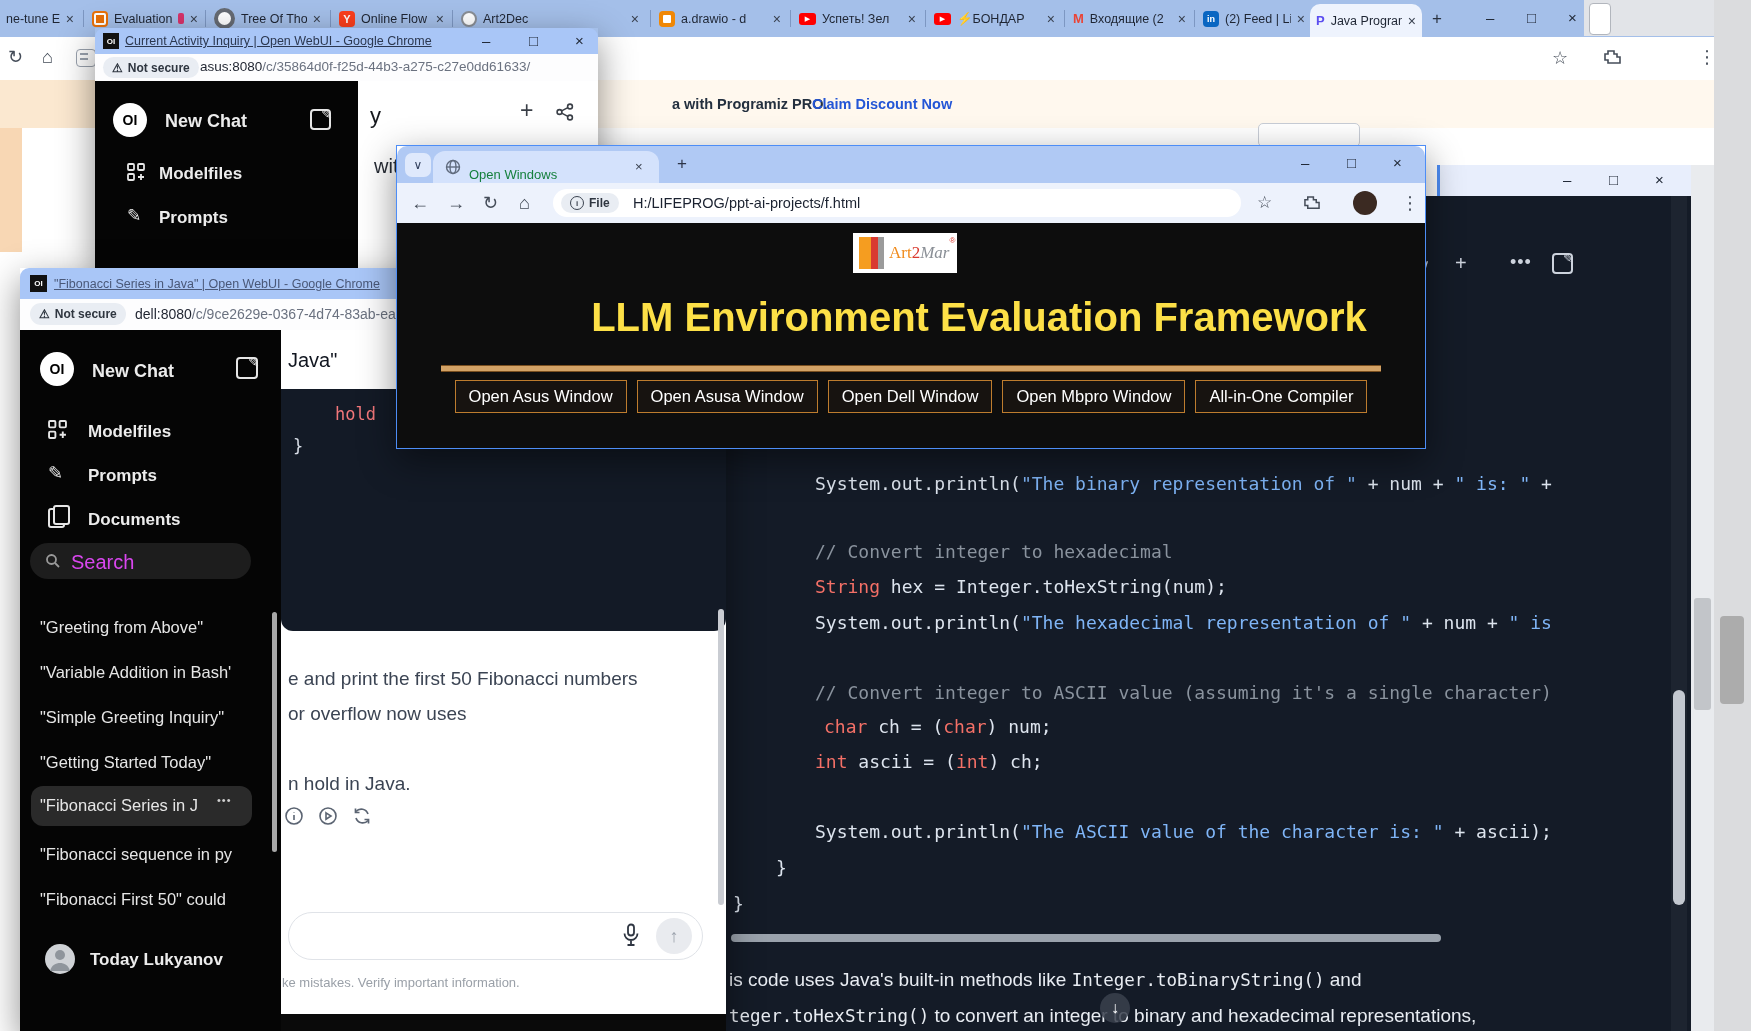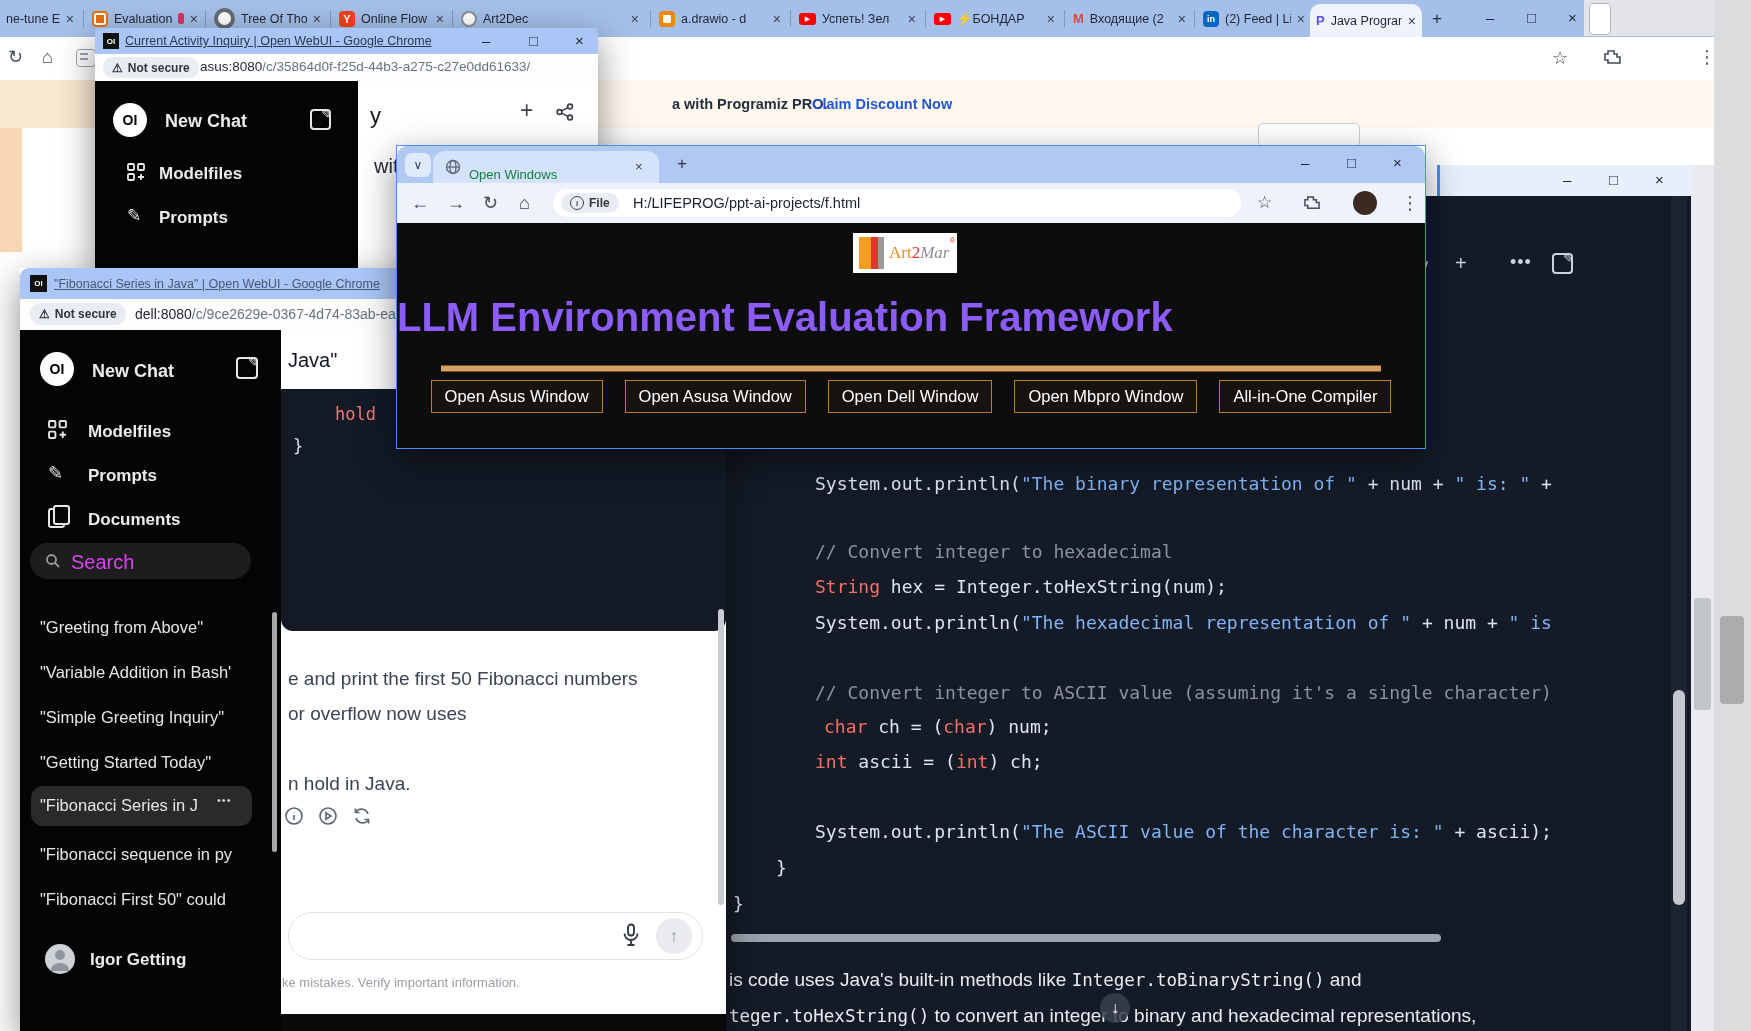--- a/index.html
+++ b/index.html
@@ -299,21 +299,21 @@
         </span>
         <span class="chatitem" style="left:20px;top:515px;width:215px">"Fibonacci sequence in py</span>
         <span class="chatitem" style="left:20px;top:560px;width:215px">"Fibonacci First 50" could</span>
         <span class="abs" style="left:252px;top:282px;width:5px;height:240px;background:#a8a8a8;border-radius:3px"></span>
         <span class="abs" style="left:25px;top:614px;width:30px;height:30px;border-radius:50%;background:#cfd2d6">
           <svg width="30" height="30" viewBox="0 0 30 30">
               <circle cx="15" cy="11" r="5" fill="#8f959c"></circle>
               <path d="M5 27c1.5-6 6-8 10-8s8.5 2 10 8z" fill="#8f959c"></path>
             </svg>
         </span>
-        <span class="sbitem" style="left:70px;top:620px;font-size:17px">Igor Getting</span>
+        <span class="sbitem" style="left:70px;top:620px;font-size:17px">Today Lukyanov</span>
       </div>
 
       <span class="abs" style="left:268px;top:19px;font-size:20px;color:#10151f">Java"</span>
       <div class="abs" style="left:261px;top:59px;width:445px;height:242px;background:#131a26;border-radius:0 0 12px 12px">
         <span class="mono abs" style="left:54px;top:15px;font-size:17px;color:#f2777a">hold</span>
         <span class="mono abs" style="left:12px;top:47px;font-size:17px;color:#d8dee7">}</span>
       </div>
       <div class="fibprose" style="left:268px;top:338px"><span class="seg-plain">e and print the first 50 Fibonacci numbers</span></div>
       <div class="fibprose" style="left:268px;top:373px"><span class="seg-plain">or overflow now uses</span></div>
       <div class="fibprose" style="left:268px;top:443px"><span class="seg-plain">n hold in Java.</span></div>
@@ -390,23 +390,23 @@
       <span class="tbico" style="left:1004px;top:11px">⋮</span>
     </div>
     <div class="abs" style="left:0;top:77px;width:1028px;height:225px;background:#0d0d0d">
       <span class="abs" style="left:456px;top:10px;width:104px;height:40px;background:#fff;display:flex;align-items:center">
         <span style="width:12px;height:32px;background:#f59d20;margin-left:6px"></span>
         <span style="width:7px;height:32px;background:#d93a30"></span>
         <span style="width:6px;height:32px;background:#9b9b9b"></span>
         <span style="font-family:'Liberation Serif',serif;font-size:17px;margin-left:5px"><span style="color:#f08c1e">Art</span><span style="color:#d93a30">2</span><span style="color:#8a8f96;font-style:italic">Mar</span></span>
         <span style="color:#d93a30;font-size:8px;align-self:flex-start;margin-top:3px">®</span>
       </span>
-      <div class="abs" style="left:0;top:72px;width:1164px;height:48px;text-align:left;font-size:40px;font-weight:bold;color:#8b5cf6">LLM Environment Evaluation Framework</div>
+      <div class="abs" style="left:0;top:72px;width:1164px;height:48px;text-align:center;font-size:40px;font-weight:bold;color:#fde047">LLM Environment Evaluation Framework</div>
       <div class="abs" style="left:44px;top:142px;width:940px;height:5px;background:#d2a266;border-top:1px solid #7a4f1f;border-bottom:1px solid #7a4f1f"></div>
-      <div class="abs" style="left:0;top:157px;width:1028px;display:flex;justify-content:center;gap:22px">
+      <div class="abs" style="left:0;top:157px;width:1028px;display:flex;justify-content:center;gap:10px">
         <button class="owbtn">Open Asus Window</button>
         <button class="owbtn">Open Asusa Window</button>
         <button class="owbtn">Open Dell Window</button>
         <button class="owbtn">Open Mbpro Window</button>
         <button class="owbtn">All-in-One Compiler</button>
       </div>
     </div>
   </div>
 
 </div>

